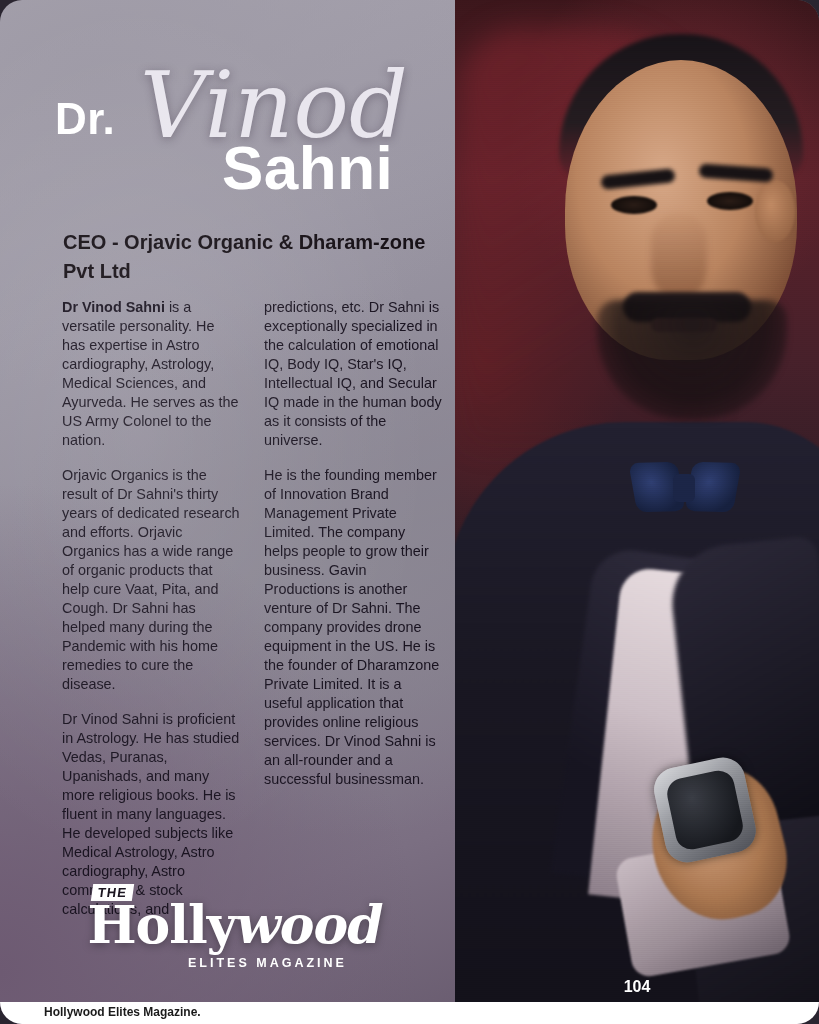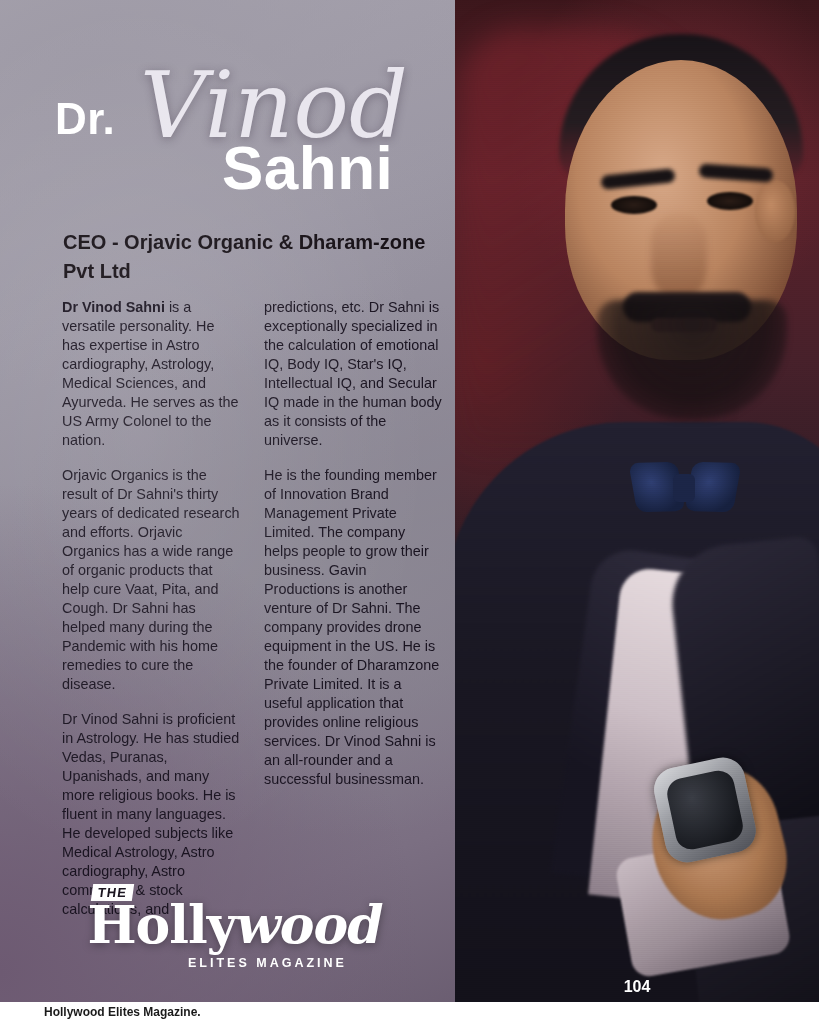--- a/index.html
+++ b/index.html
@@ -17,20 +17,21 @@
   .page {
     position: relative;
     width: 819px;
     height: 1024px;
     overflow: hidden;
     background:
       radial-gradient(ellipse 700px 500px at 12% 8%, #9e9aa6 0%, rgba(158,154,166,0) 62%),
       radial-gradient(ellipse 600px 700px at 0% 95%, #6d5a72 0%, rgba(109,90,114,0) 70%),
       radial-gradient(ellipse 500px 400px at 42% 55%, #8b8793 0%, rgba(139,135,147,0) 68%),
       linear-gradient(160deg, #a9a5b0 0%, #9b97a4 25%, #8a8593 50%, #7b6f82 75%, #5d4f63 100%);
+    border-radius: 22px;
   }
 
   
   .page::after {
     content: "";
     position: absolute;
     left: 0; top: 0; width: 460px; height: 1024px;
     background: radial-gradient(ellipse 420px 620px at 30% 42%, rgba(255,255,255,0.10) 0%, rgba(255,255,255,0) 70%);
     pointer-events: none;
   }

